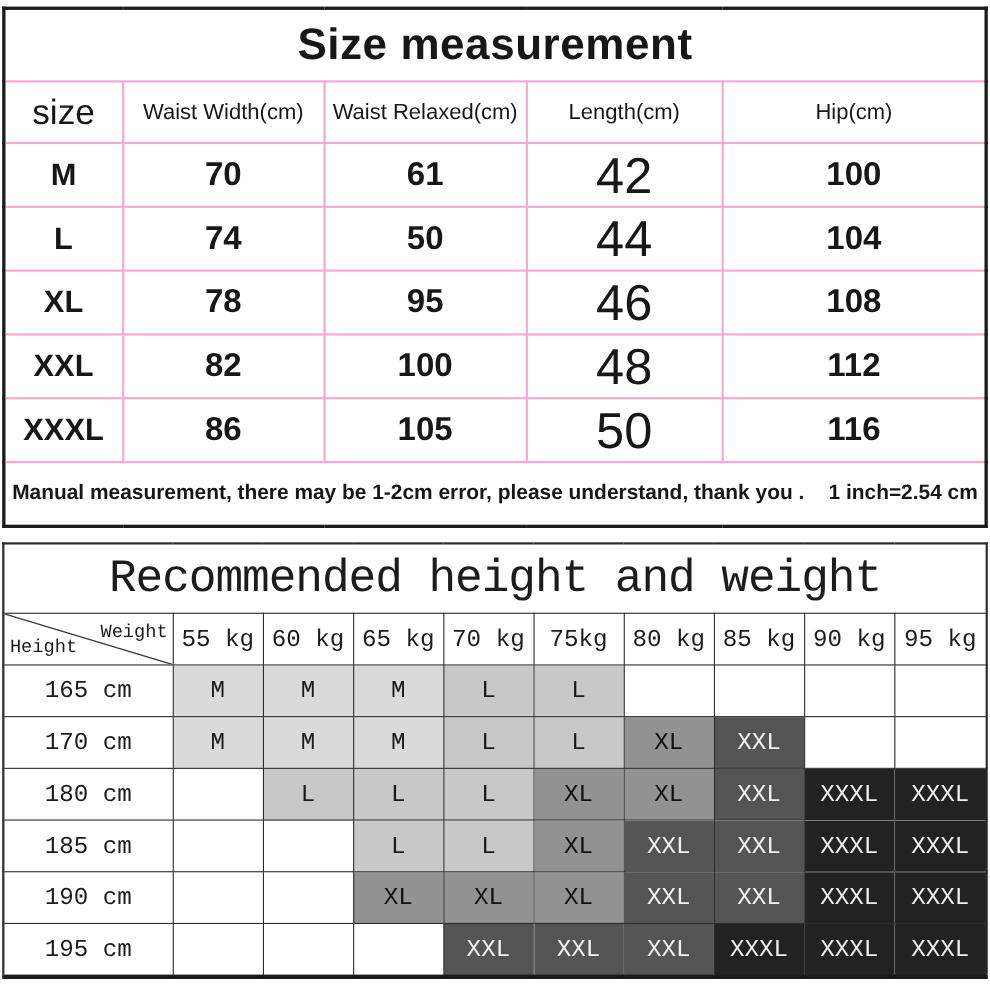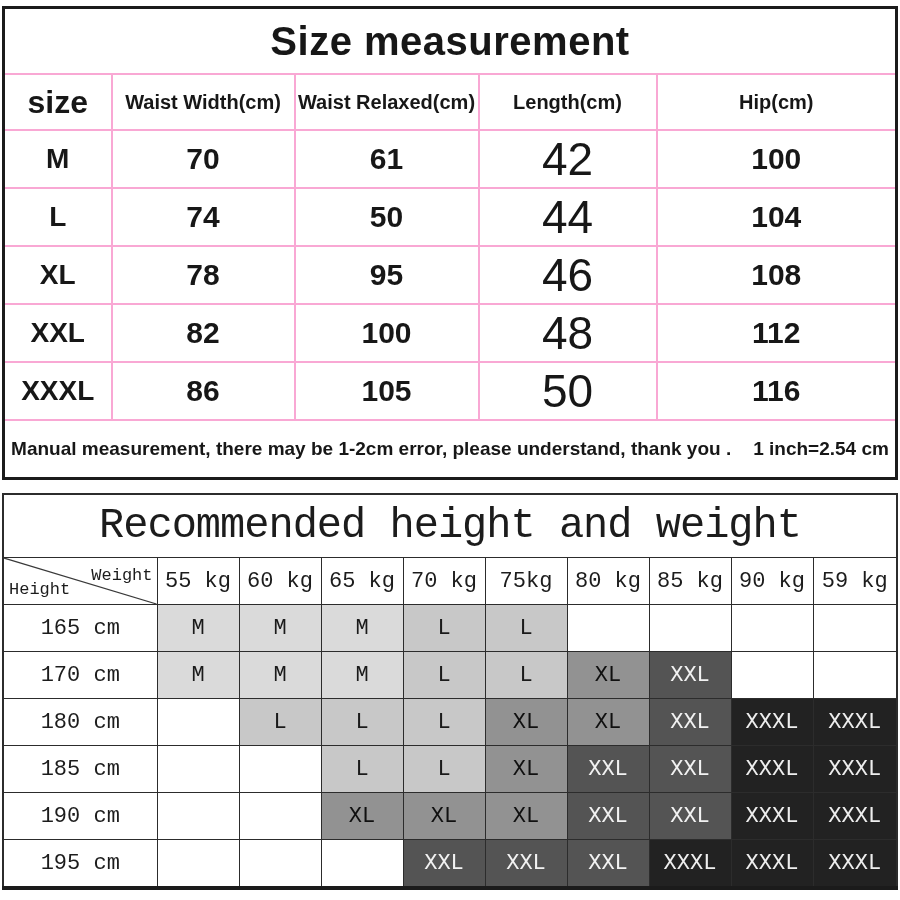--- a/index.html
+++ b/index.html
@@ -34,25 +34,25 @@
   #size-table td { border: 2px solid #f9a8d4; }
   #size-table .t1-title {
     height: 62px;
     font-size: 40px;
     font-weight: bold;
     letter-spacing: 0.5px;
   }
   #size-table .t1-head td {
     height: 52px;
     font-size: 20px;
-    font-weight: bold;
+    font-weight: normal;
   }
   #size-table .t1-head td.size-head {
     font-size: 32px;
-    font-weight: bold;
+    font-weight: normal;
   }
   #size-table .t1-row td { height: 52px; }
   #size-table .t1-row td:nth-child(1) {
     font-size: 28px;
     font-weight: bold;
   }
   #size-table .t1-row td:nth-child(2),
   #size-table .t1-row td:nth-child(3),
   #size-table .t1-row td:nth-child(5) {
     font-size: 30px;
@@ -205,21 +205,21 @@
           <span class="w-label">Weight</span>
         </td>
         <td>55 kg</td>
         <td>60 kg</td>
         <td>65 kg</td>
         <td>70 kg</td>
         <td>75kg</td>
         <td>80 kg</td>
         <td>85 kg</td>
         <td>90 kg</td>
-        <td>59 kg</td>
+        <td>95 kg</td>
       </tr>
       <tr class="t2-row">
         <td class="height-cell">165 cm</td>
         <td class="sz-cell" style="background: rgb(218, 218, 218); color: rgb(26, 26, 26);">M</td>
         <td class="sz-cell" style="background: rgb(218, 218, 218); color: rgb(26, 26, 26);">M</td>
         <td class="sz-cell" style="background: rgb(218, 218, 218); color: rgb(26, 26, 26);">M</td>
         <td class="sz-cell" style="background: rgb(200, 200, 200); color: rgb(26, 26, 26);">L</td>
         <td class="sz-cell" style="background: rgb(200, 200, 200); color: rgb(26, 26, 26);">L</td>
         <td class="sz-cell"></td>
         <td class="sz-cell"></td>

